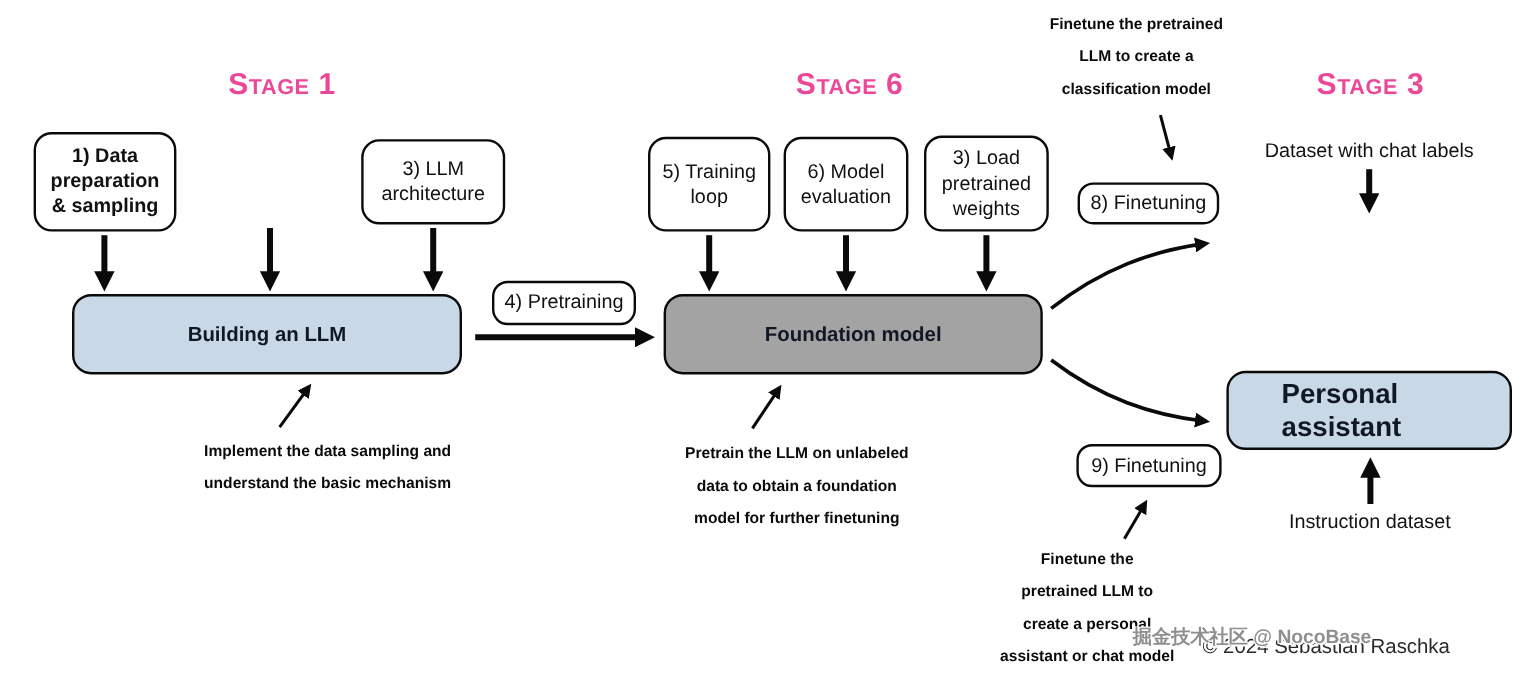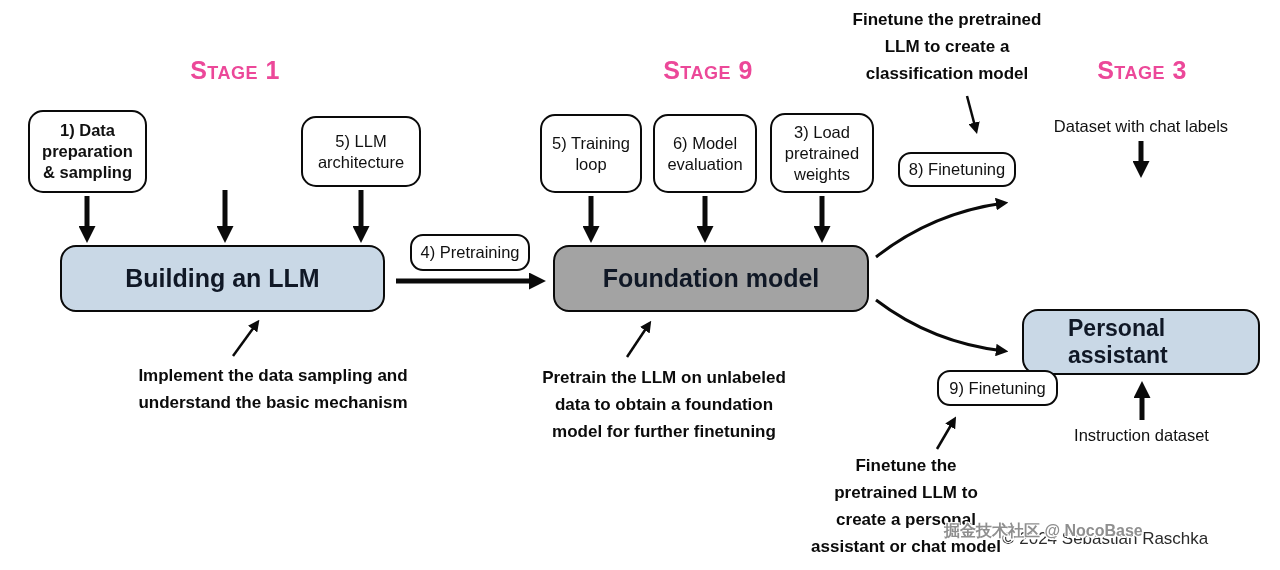--- a/index.html
+++ b/index.html
@@ -60,27 +60,27 @@
     z-index: 2;
     background: #c9d8e6;
     border: 2.8px solid #0a0a0a;
     border-radius: 16px;
     display: flex;
     align-items: center;
     justify-content: center;
     font-weight: bold;
     color: #101826;
   }
-  .bigbox.xl { font-size: 25px; }
+  .bigbox.xl { font-size: 17px; }
   .bigbox.lg { font-size: 23px; }
   .note {
     position: absolute;
     z-index: 2;
     font-weight: bold;
-    font-size: 17px;
+    font-size: 13px;
     line-height: 27px;
     text-align: center;
     white-space: pre-line;
     color: #0b0b0b;
   }
   .lbl {
     position: absolute;
     z-index: 2;
     font-size: 16.5px;
     text-align: center;
@@ -137,27 +137,27 @@
     <line x1="1141" y1="141" x2="1141" y2="172" stroke="#0a0a0a" stroke-width="5" marker-end="url(#mBig)"></line>
     <line x1="1142" y1="420" x2="1142" y2="387" stroke="#0a0a0a" stroke-width="5" marker-end="url(#mBig)"></line>
 
     <line x1="233" y1="356" x2="257" y2="323" stroke="#0a0a0a" stroke-width="2.5" marker-end="url(#mSmall)"></line>
     <line x1="627" y1="357" x2="649" y2="324" stroke="#0a0a0a" stroke-width="2.5" marker-end="url(#mSmall)"></line>
     <line x1="967" y1="96" x2="976" y2="130" stroke="#0a0a0a" stroke-width="2.5" marker-end="url(#mSmall)"></line>
     <line x1="937" y1="449" x2="954" y2="420" stroke="#0a0a0a" stroke-width="2.5" marker-end="url(#mSmall)"></line>
   </svg>
 
   <div class="hdg" style="left:145px; top:56px; width:180px;">Stage 1</div>
-  <div class="hdg" style="left:618px; top:56px; width:180px;">Stage 9</div>
+  <div class="hdg" style="left:618px; top:56px; width:180px;">Stage 6</div>
   <div class="hdg" style="left:1052px; top:56px; width:180px;">Stage 3</div>
 
   <div class="stepbox bold" style="left:28px; top:110px; width:119px; height:83px;">1) Data
 preparation
 &amp; sampling</div>
-  <div class="stepbox" style="left:301px; top:116px; width:120px; height:71px;">5) LLM
+  <div class="stepbox" style="left:301px; top:116px; width:120px; height:71px;">3) LLM
 architecture</div>
 
   <div class="bigbox xl" style="left: 60px; top: 245px; width: 325px; height: 67px; background: rgb(201, 216, 230);">Building an LLM</div>
 
   <div class="chip" style="left:410px; top:234px; width:120px; height:37px;">4) Pretraining</div>
 
   <div class="note" style="left:103px; top:362px; width:340px;">Implement the data sampling and
 understand the basic mechanism</div>
 
   <div class="stepbox" style="left:540px; top:114px; width:102px; height:79px;">5) Training
@@ -174,21 +174,21 @@
 data to obtain a foundation
 model for further finetuning</div>
 
   <div class="note" style="left:833px; top:6px; width:228px;">Finetune the pretrained
 LLM to create a
 classification model</div>
   <div class="chip" style="left:898px; top:152px; width:118px; height:35px;">8) Finetuning</div>
   <div class="lbl" style="left:1035px; top:117px; width:212px;">Dataset with chat labels</div>
 
   <div class="bigbox lg" style="left: 1022px; top: 309px; width: 238px; height: 66px; background: rgb(201, 216, 230); padding-left: 44px;">Personal assistant</div>
-  <div class="chip" style="left:897px; top:370px; width:121px; height:36px;margin-left:40px;">9) Finetuning</div>
+  <div class="chip" style="left:897px; top:370px; width:121px; height:36px;">9) Finetuning</div>
   <div class="lbl" style="left:1054px; top:426px; width:175px;">Instruction dataset</div>
   <div class="note" style="left:791px; top:452px; width:230px;">Finetune the
 pretrained LLM to
 create a personal
 assistant or chat model</div>
 
   <div class="copyright" style="left:1002px; top:529px;">© 2024 Sebastian Raschka</div>
   <div class="watermark" style="left:944px; top:521px;">掘金技术社区 @ NocoBase</div>
 
 </div>

